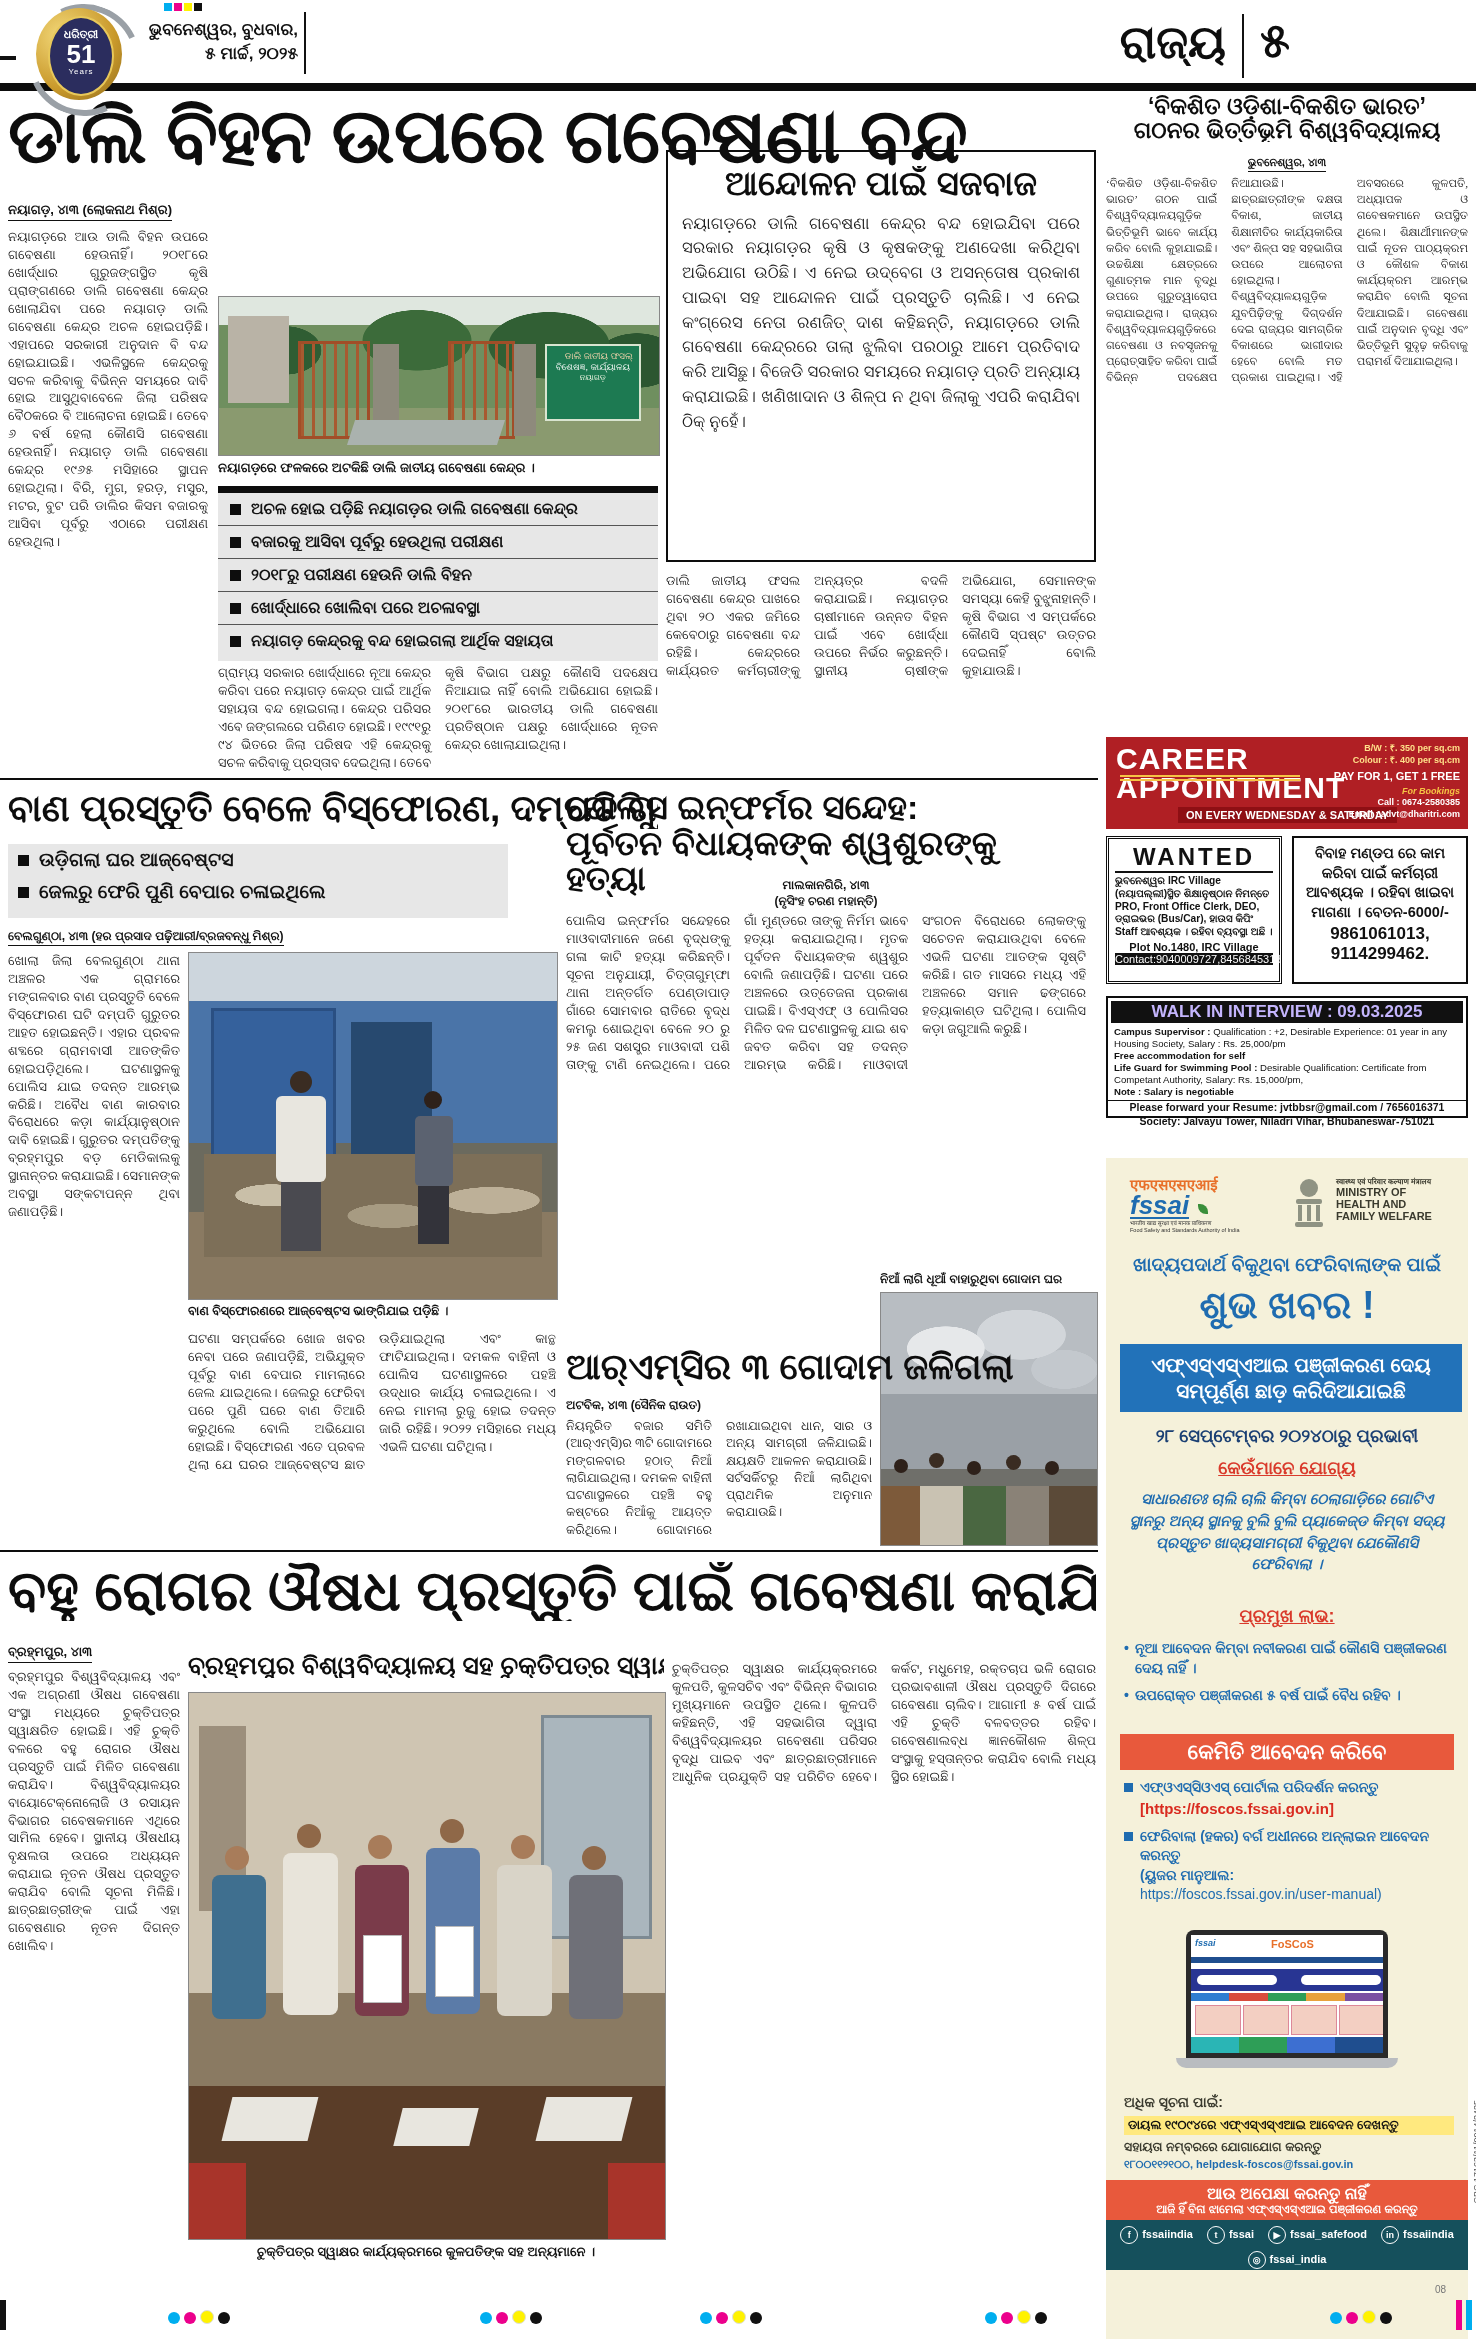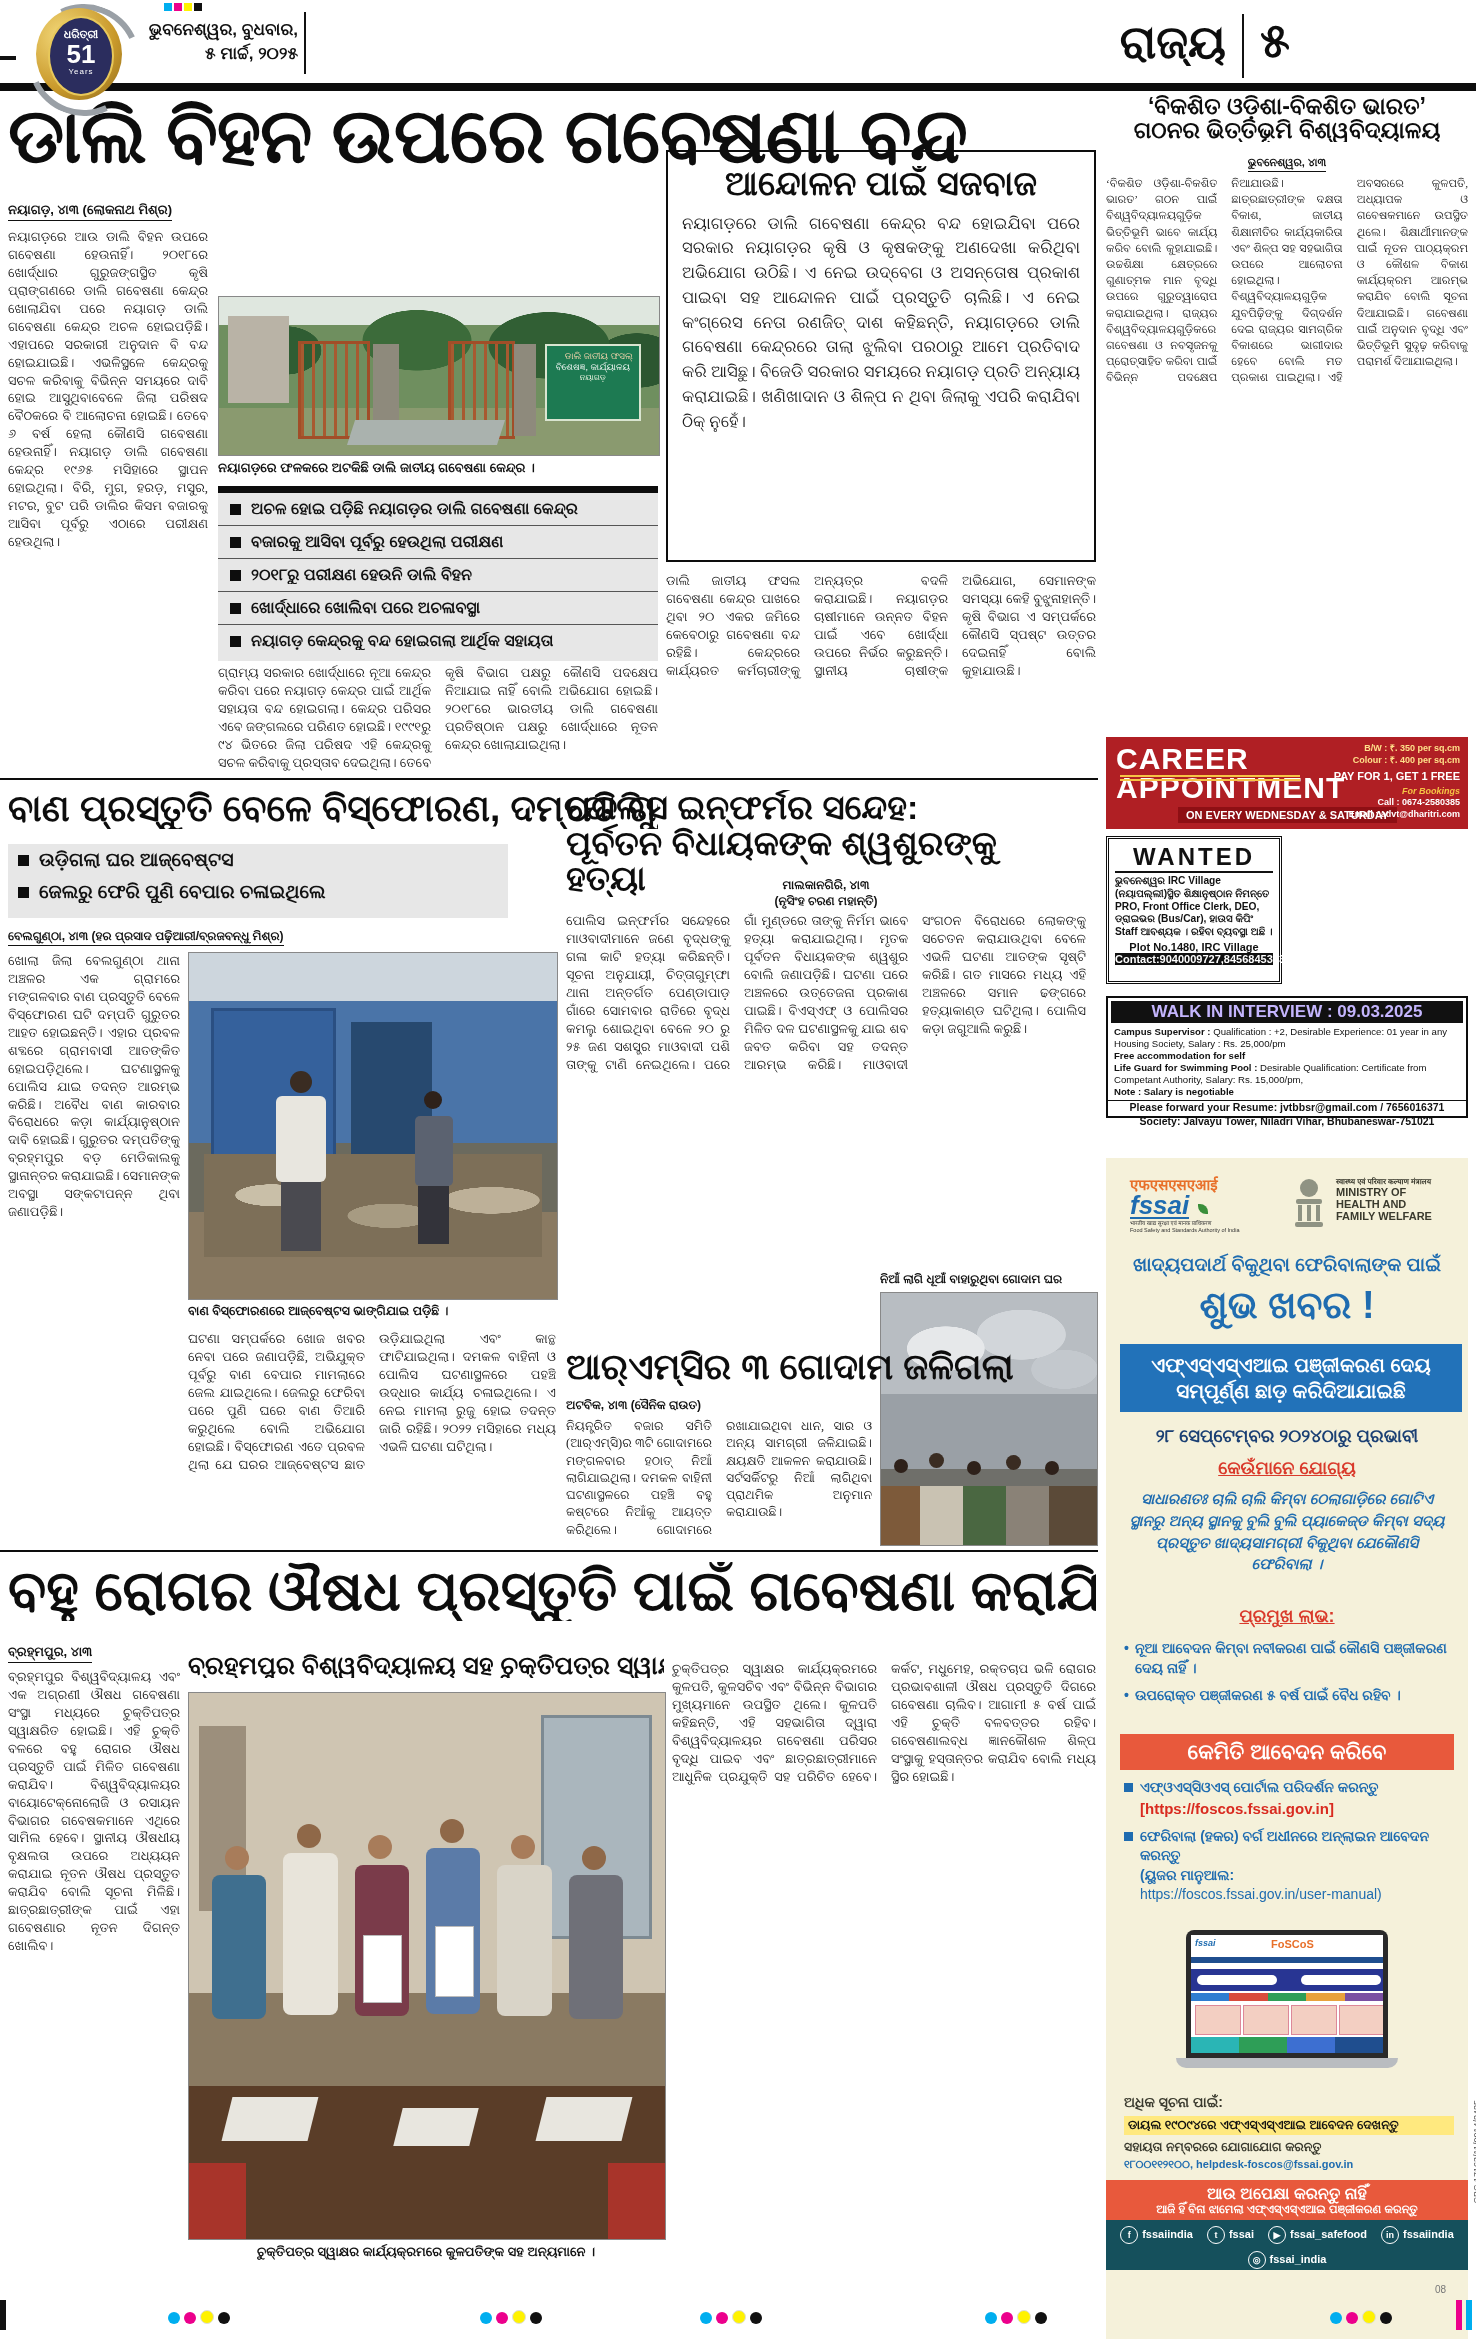--- a/index.html
+++ b/index.html
@@ -153,21 +153,25 @@
       <div style="color:#f6c445;font-style:italic;font-weight:700;margin-top:2px;">For Bookings</div>
       <div style="font-weight:700;">Call : 0674-2580385</div>
       <div style="font-weight:700;">Email : advt@dharitri.com</div>
     </div>
   </div>
 
   <div class="abs wanted" style="left:1106px;top:836px;width:176px;height:148px;padding:4px 6px;box-sizing:border-box;">
     <div style="font-weight:800;font-size:24px;text-align:center;letter-spacing:3px;border-bottom:2px solid #111;">WANTED</div>
     <div style="font-size:10.2px;font-weight:700;line-height:1.25;margin-top:2px;">ଭୁବନେଶ୍ୱର IRC Village (ନୟାପଲ୍ଲୀ)ସ୍ଥିତ ଶିକ୍ଷାନୁଷ୍ଠାନ ନିମନ୍ତେ PRO, Front Office Clerk, DEO, ଡ୍ରାଇଭର (Bus/Car), ହାଉସ କିପିଂ Staff ଆବଶ୍ୟକ । ରହିବା ବ୍ୟବସ୍ଥା ଅଛି ।</div>
     <div style="font-size:11px;font-weight:800;text-align:center;margin-top:2px;">Plot No.1480, IRC Village</div>
-    <div style="font-size:11px;font-weight:700;text-align:center;background:#111;color:#fff;">Contact:9040009727,8456845313</div>
+    <div style="font-size:11px;font-weight:400;text-align:center;background:#111;color:#fff;">Contact:9040009727,8456845313</div>
+  </div>
+  <div class="abs boxed" style="left:1292px;top:836px;width:176px;height:148px;padding:6px;box-sizing:border-box;font-family:'Liberation Sans',sans-serif;text-align:center;">
+    <div style="font-size:14.5px;font-weight:700;line-height:1.35;">ବିବାହ ମଣ୍ଡପ ରେ କାମ କରିବା ପାଇଁ କର୍ମଚାରୀ ଆବଶ୍ୟକ । ରହିବା ଖାଇବା ମାଗଣା । ବେତନ-6000/-</div>
+    <div style="font-size:17px;font-weight:800;margin-top:2px;">9861061013, 9114299462.</div>
   </div>
 
   <div class="abs walkin" style="left:1106px;top:996px;width:362px;height:122px;box-sizing:border-box;">
     <div style="background:#111;color:#c4b5fd;font-weight:800;font-size:17px;text-align:center;margin:3px;padding:1px 0;">WALK IN INTERVIEW : 09.03.2025</div>
     <div style="font-size:9.6px;line-height:1.25;padding:0 6px;">
       <span style="font-weight:800;">Campus Supervisor :</span>
       <span>Qualification : +2, Desirable Experience: 01 year in any Housing Society, Salary : Rs. 25,000/pm</span>
       <div style="font-weight:800;">Free accommodation for self</div>
       <span style="font-weight:800;">Life Guard for Swimming Pool :</span>
       <span>Desirable Qualification: Certificate from Competant Authority, Salary: Rs. 15,000/pm,</span>

